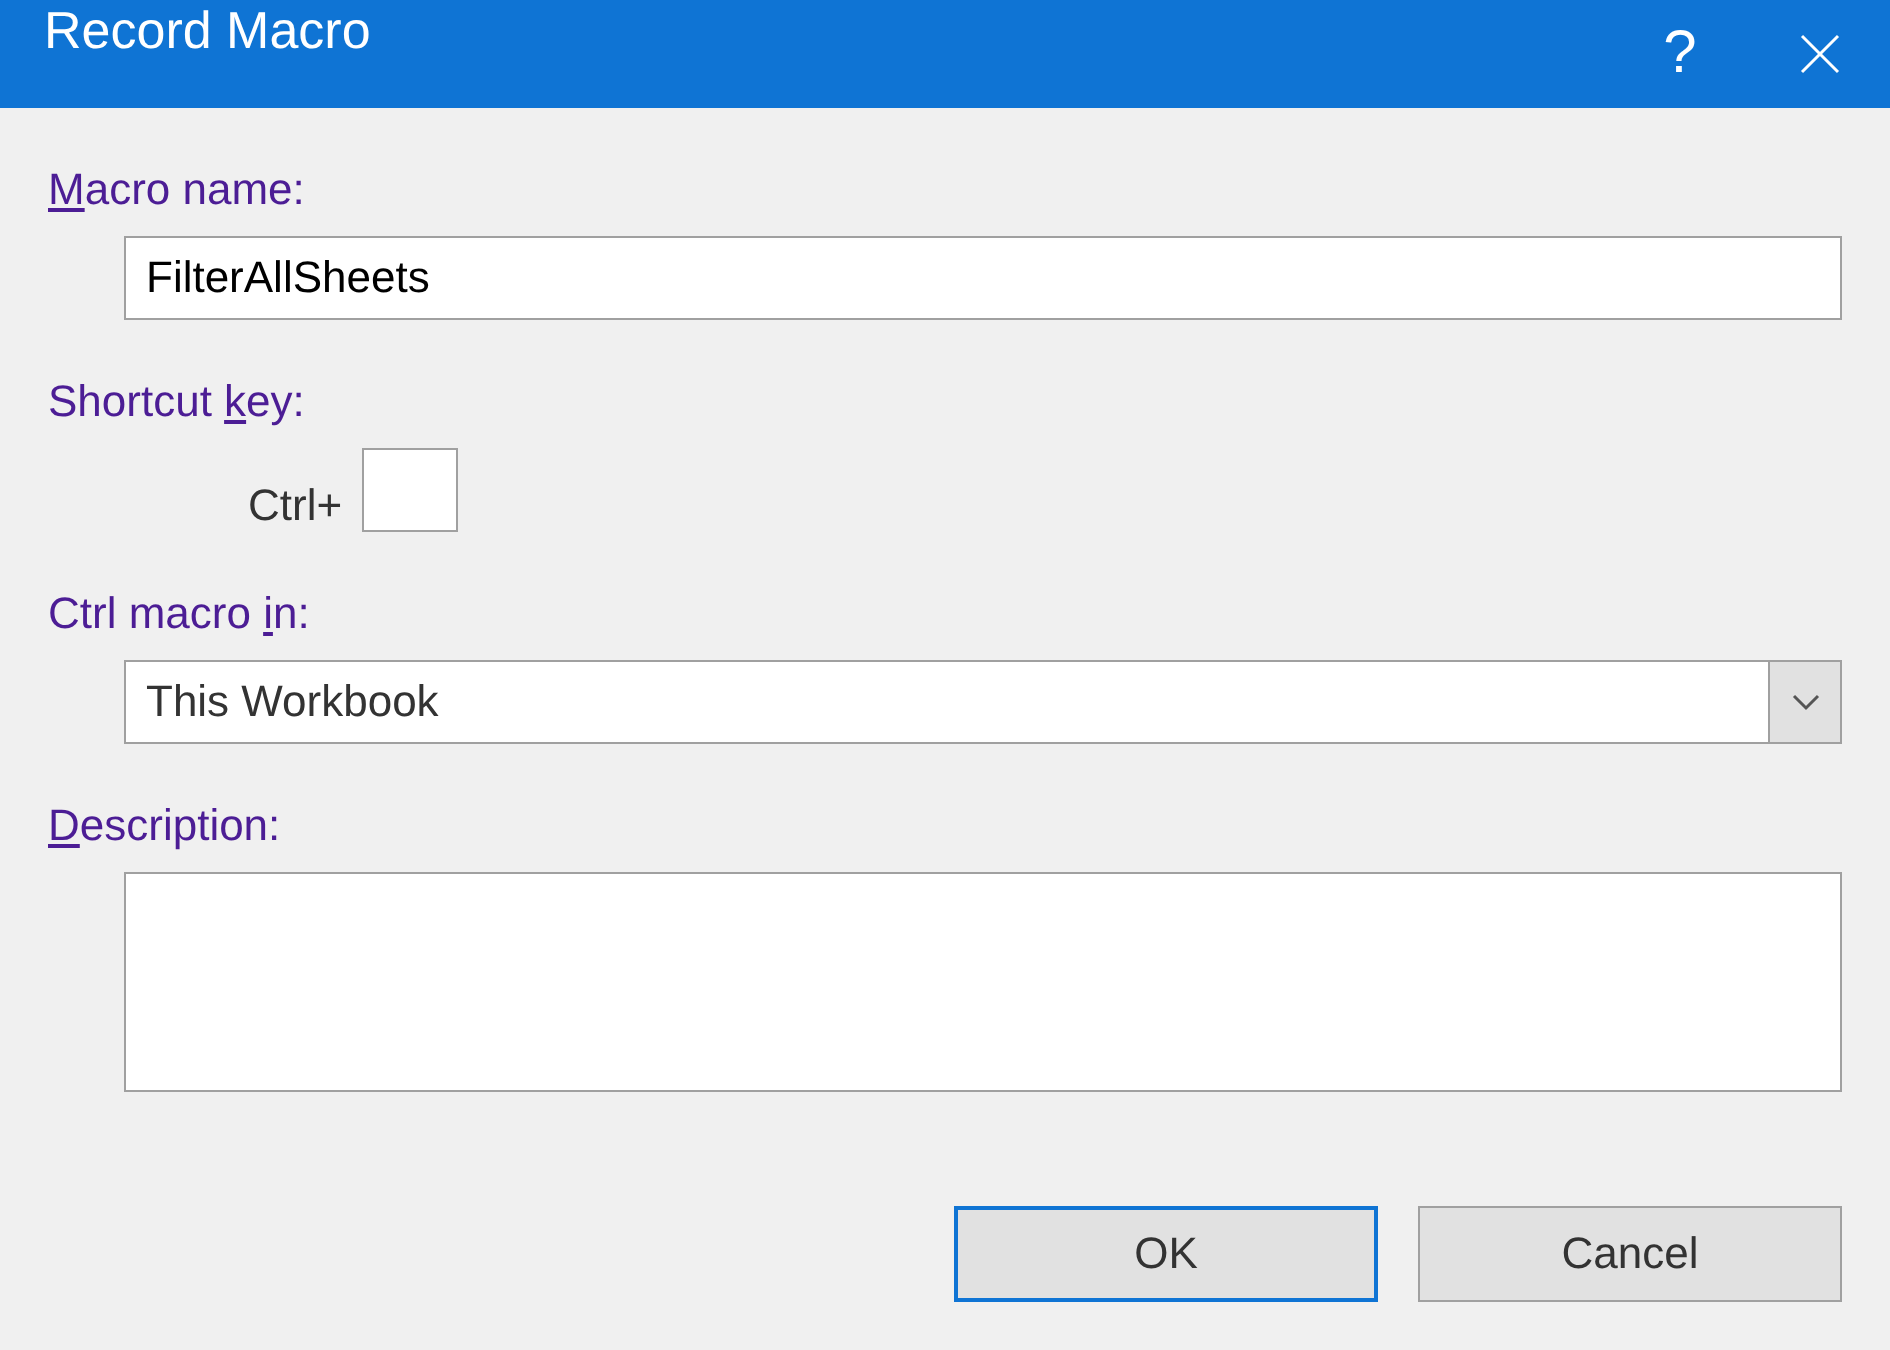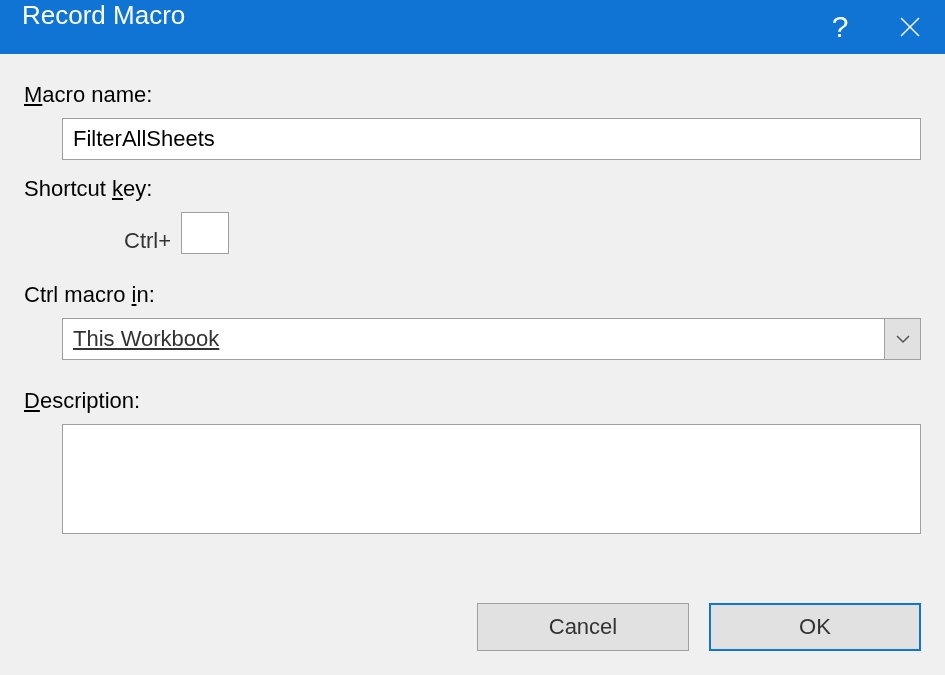--- a/index.html
+++ b/index.html
@@ -61,38 +61,38 @@
       flex: 1;
       padding: 28px 24px 0 24px;
       background: #f0f0f0;
       font-size: 22px;
       color: #333333;
     }
     .field-label {
       display: block;
       margin-bottom: 10px;
       font-size: 22px;
-      color: #000000;
+      color: #4c1d95;
     }
     .field-label .underline {
       text-decoration: underline;
     }
     .text-input {
       width: 100%;
       height: 42px;
       border: 1px solid #a0a0a0;
       background: #ffffff;
       font-size: 22px;
       padding: 4px 10px;
       font-family: inherit;
       outline: none;
     }
     .macro-name-wrap {
       margin-left: 38px;
-      margin-bottom: 16px;
+      margin-bottom: 28px;
     }
     .shortcut-section {
       margin-bottom: 28px;
     }
     .shortcut-row {
       display: flex;
       align-items: flex-end;
       margin-left: 100px;
       gap: 10px;
     }
@@ -120,21 +120,20 @@
     .select-box {
       width: 100%;
       height: 42px;
       border: 1px solid #a0a0a0;
       background: #ffffff;
       font-size: 22px;
       padding: 4px 10px;
       display: flex;
       align-items: center;
       position: relative;
-      text-decoration: underline;
     }
     .select-arrow {
       position: absolute;
       right: 0;
       top: 0;
       width: 36px;
       height: 100%;
       background: #e1e1e1;
       border-left: 1px solid #a0a0a0;
       display: flex;
@@ -241,17 +240,17 @@
     <div class="description-section">
       <label class="field-label">
         <span class="underline">D</span><span>escription:</span>
       </label>
       <textarea class="description-textarea" style=""></textarea>
     </div>
 
   </div>
 
   <div class="button-row">
+    <button class="dlg-button primary">OK</button>
     <button class="dlg-button">Cancel</button>
-    <button class="dlg-button primary">OK</button>
   </div>
 
 </div>
 
 </body></html>

